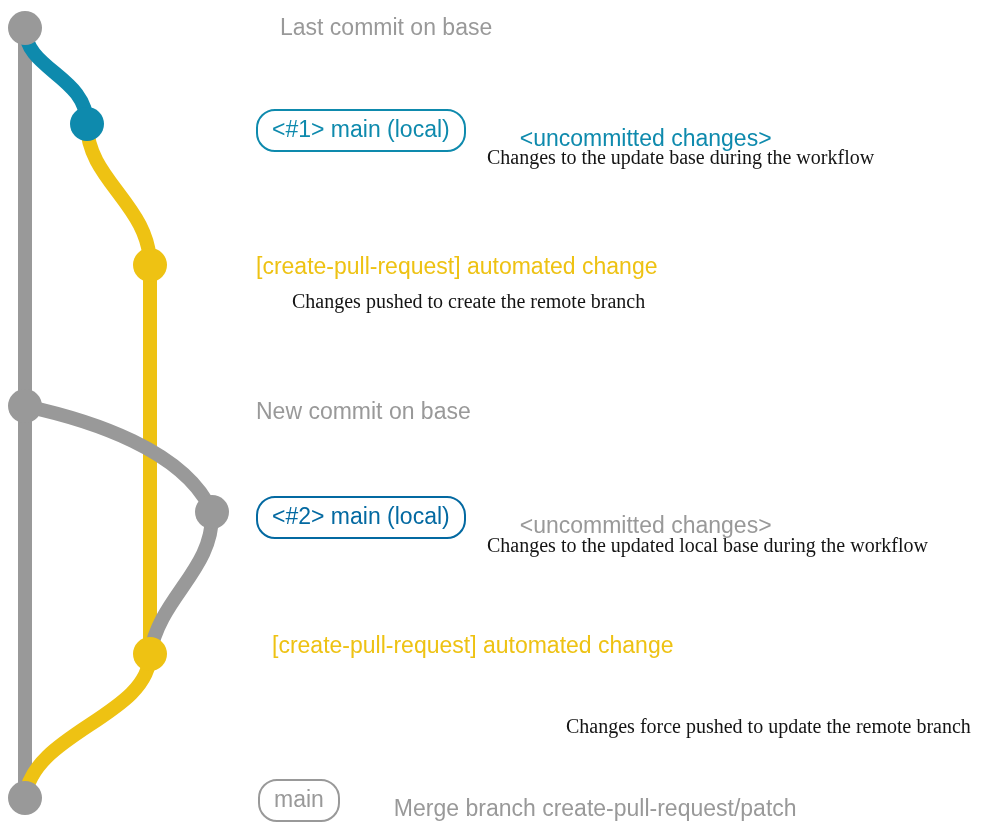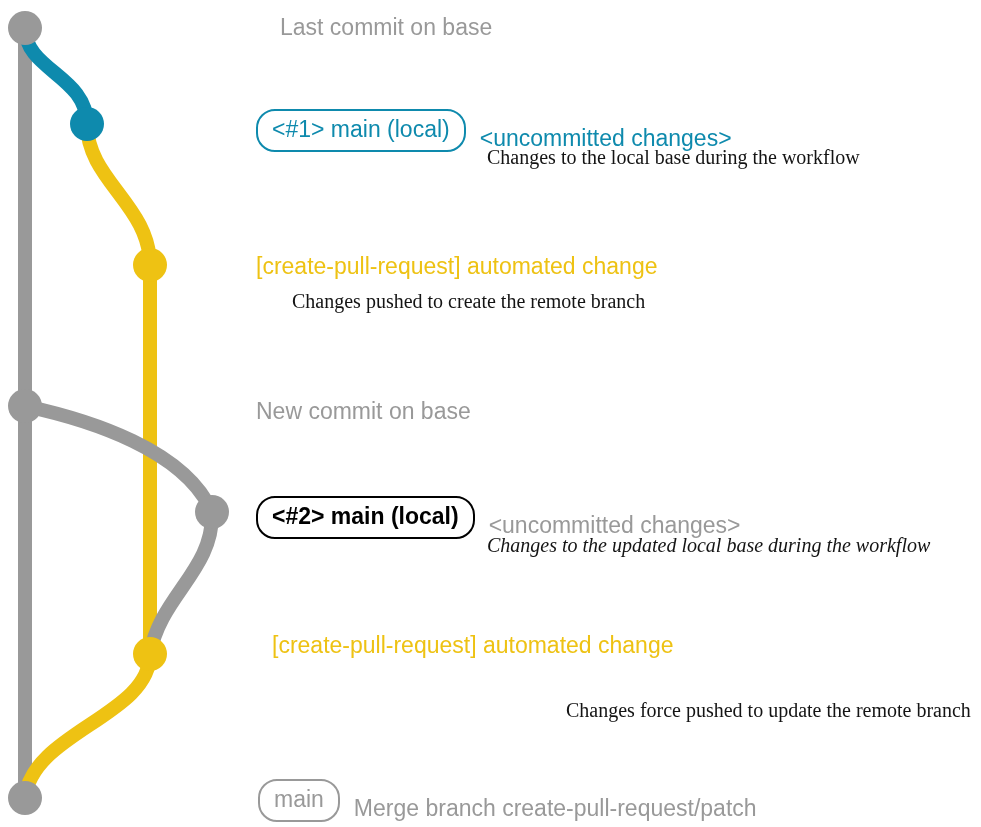--- a/index.html
+++ b/index.html
@@ -25,20 +25,21 @@
     position: absolute;
     left: 0;
     top: 0;
     width: 981px;
     height: 827px;
   }
   .row {
     position: absolute;
     display: flex;
     align-items: center;
+    gap: 40px;
   }
   .badge {
     display: inline-flex;
     align-items: center;
     justify-content: center;
     box-sizing: border-box;
     border: 2px solid currentColor;
     border-radius: 19px;
     font-size: 23px;
     line-height: 1;
@@ -100,36 +101,36 @@
 </svg>
 
 <div class="layer-text">
 
   <div class="plain-label" style="left:256px; top:16px; color:#999999;margin-left:24px;">Last commit on base</div>
 
   <div class="row" style="left:256px; top:109px;">
     <span class="badge" style="color:#0e8aad;">&lt;#1&gt; main (local)</span>
     <span class="headline gap-s" style="color:#0e8aad;">&lt;uncommitted changes&gt;</span>
   </div>
-  <div class="desc" style="left:487px; top:147px;">Changes to the local base during the workflow</div>
+  <div class="desc" style="left:487px; top:147px;">Changes to the update base during the workflow</div>
 
   <div class="plain-label" style="left:256px; top:255px; color:#eec213;">[create-pull-request] automated change</div>
   <div class="desc" style="left:268px; top:291px;margin-left:24px;">Changes pushed to create the remote branch</div>
 
   <div class="plain-label" style="left:256px; top:400px; color:#999999;">New commit on base</div>
 
   <div class="row" style="left:256px; top:496px;">
-    <span class="badge" style="color:#000000;font-weight:bold;">&lt;#2&gt; main (local)</span>
+    <span class="badge" style="color:#0369a1;">&lt;#2&gt; main (local)</span>
     <span class="headline gap-s" style="color:#999999;">&lt;uncommitted changes&gt;</span>
   </div>
-  <div class="desc" style="left:487px; top:535px;font-style:italic;">Changes to the updated local base during the workflow</div>
+  <div class="desc" style="left:487px; top:535px;">Changes to the updated local base during the workflow</div>
 
   <div class="row" style="left:256px; top:634px;">
     <span class="headline gap-m" style="color:#eec213;">[create-pull-request] automated change</span>
   </div>
-  <div class="desc" style="left:566px; top:700px;">Changes force pushed to update the remote branch</div>
+  <div class="desc" style="left:566px; top:716px;">Changes force pushed to update the remote branch</div>
 
   <div class="row" style="left:258px; top:779px;text-align:right;">
     <span class="badge" style="color:#999999;">main</span>
     <span class="headline gap-s" style="color:#999999;">Merge branch create-pull-request/patch</span>
   </div>
 
 </div>
 
 </body></html>

